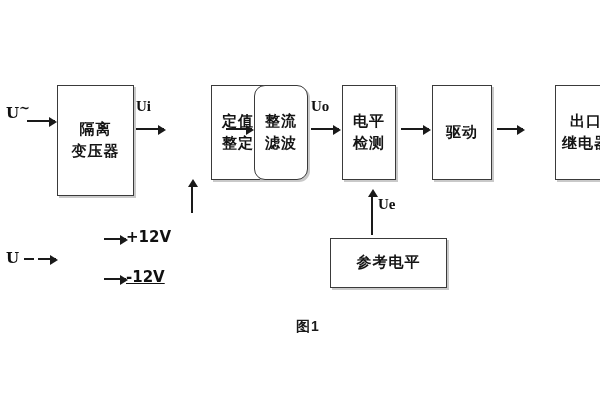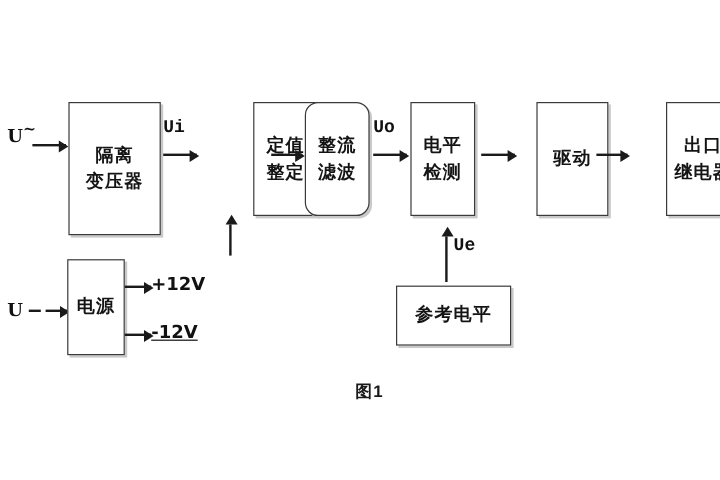--- a/index.html
+++ b/index.html
@@ -69,21 +69,21 @@
     border-right: 5px solid transparent;
   }
   .plain-line-h {
     position: absolute;
     height: 0;
     border-top: 2px solid #1a1a1a;
   }
   
   .sig-label {
     position: absolute;
-    font-family: Liberation Mono, monospace;
+    font-family: Liberation Serif, serif;
     font-size: 15px;
     font-weight: 700;
     color: #111111;
     white-space: nowrap;
     letter-spacing: 0px;
   }
   .sig-label.serif {
     font-family: "DejaVu Serif", "Liberation Serif", serif;
   }
   .rail-label {
@@ -140,50 +140,47 @@
   <div class="sig-label" style="left:311px; top:98px;">Uo</div>
   <div class="arrow-h" style="left:311px; top:128px; width:28px;"></div>
 
   <div class="block" style="left:342px; top:85px; width:54px; height:95px;">
     <span>电平
 检测</span>
   </div>
 
   <div class="arrow-h" style="left:401px; top:128px; width:28px;"></div>
 
-  <div class="block one-line" style="left:432px; top:85px; width:60px; height:95px;margin-left:15px;">
+  <div class="block one-line" style="left:432px; top:85px; width:60px; height:95px;">
     <span>驱动</span>
   </div>
 
   <div class="arrow-h" style="left:497px; top:128px; width:26px;"></div>
 
   <div class="block" style="left:555px; top:85px; width:62px; height:95px;">
     <span>出口
 继电器</span>
   </div>
 
   <div class="sig-label serif" style="left:6px; top:249px;"><span>U</span></div>
   <div class="plain-line-h" style="left:24px; top:258px; width:10px;"></div>
   <div class="arrow-h" style="left:38px; top:258px; width:18px;"></div>
 
-  <div class="block one-line" style="left:56px; top:216px; width:48px; height:80px;">
-    <span>电源</span>
-  </div>
 
   <div class="arrow-h" style="left:104px; top:238px; width:22px;"></div>
   <div class="rail-label" style="left:126px; top:228px;">+12V</div>
 
   <div class="arrow-h" style="left:104px; top:278px; width:22px;"></div>
   <div class="rail-label" style="left:126px; top:268px;text-decoration:underline;">-12V</div>
 
 
   <div class="arrow-v" style="left:191px; top:187px; height:26px;"></div>
 
   <div class="arrow-v" style="left:371px; top:197px; height:38px;"></div>
   <div class="sig-label" style="left:378px; top:196px;">Ue</div>
 
-  <div class="block one-line" style="left:330px; top:238px; width:96px; height:50px;text-align:center;">
+  <div class="block one-line" style="left:330px; top:238px; width:117px; height:50px;text-align:center;">
     <span>参考电平</span>
   </div>
 
   <div class="caption" style="left:296px; top:318px;">图1</div>
 
 </div>
 
 </body></html>

